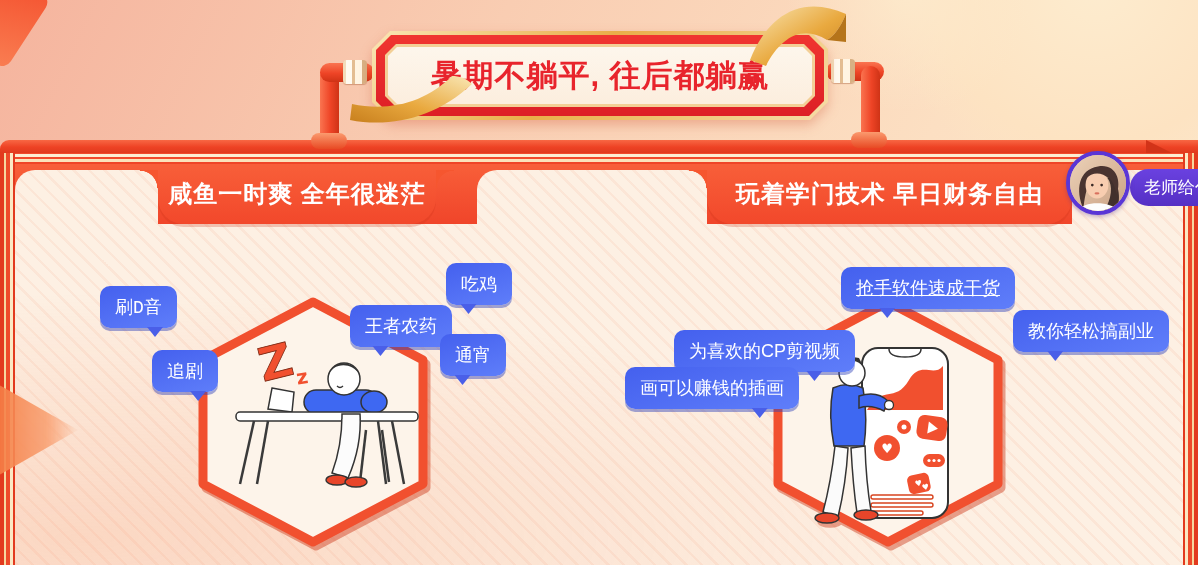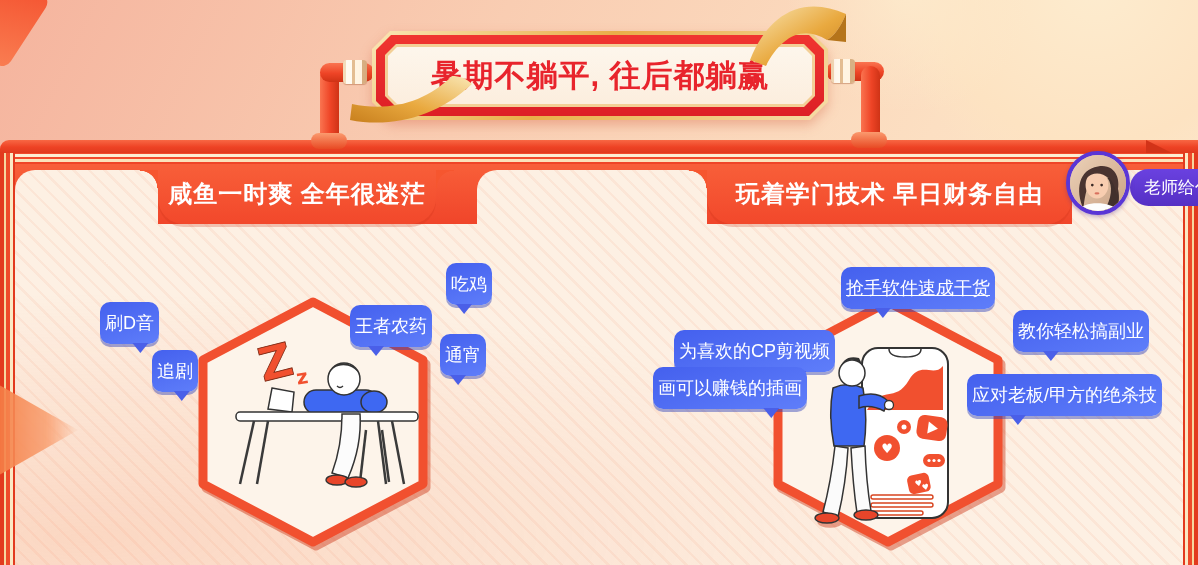--- a/index.html
+++ b/index.html
@@ -80,21 +80,21 @@
     clip-path:polygon(15px 0,calc(100% - 15px) 0,100% 15px,100% calc(100% - 15px),calc(100% - 15px) 100%,15px 100%,0 calc(100% - 15px),0 15px);}
   .oct3{inset:13px;background:#f3cf96;
     clip-path:polygon(11px 0,calc(100% - 11px) 0,100% 11px,100% calc(100% - 11px),calc(100% - 11px) 100%,11px 100%,0 calc(100% - 11px),0 11px);}
   .oct4{inset:16px;background:linear-gradient(180deg,#fdf6ec,#fceede);
     clip-path:polygon(9px 0,calc(100% - 9px) 0,100% 9px,100% calc(100% - 9px),calc(100% - 9px) 100%,9px 100%,0 calc(100% - 9px),0 9px);
     display:flex;align-items:center;justify-content:center;}
   .banner-title{color:#e8242c;font-size:31px;font-weight:800;letter-spacing:1px;white-space:nowrap;}
 
   
   .bubble{position:absolute;display:inline-flex;align-items:flex-end;white-space:nowrap;
-    padding:9px 5px;border-radius:10px;color:#fff;font-size:18px;
+    padding:9px 15px;border-radius:10px;color:#fff;font-size:18px;
     background:linear-gradient(160deg,#4460ee,#5f7efa);
     box-shadow:0 3px 0 rgba(47,64,185,.45);}
   .bubble::after{content:'';position:absolute;bottom:-9px;width:16px;height:10px;background:#4a5fe8;
     clip-path:polygon(0 0,100% 0,50% 100%);}
   .tail-l::after{left:22%;}
   .tail-r::after{right:18%;}
 
   
   .teacher-badge{left:1130px;top:169px;width:92px;height:37px;border-radius:19px;
     background:linear-gradient(180deg,#6a41e0,#5530c4);color:#fff;font-size:17px;
@@ -238,21 +238,21 @@
     <defs>
         <linearGradient id="g2" x1="0" y1="1" x2="1" y2="0">
       <stop offset="0" stop-color="#c87f1d"></stop>
           <stop offset=".45" stop-color="#e9a93f"></stop>
           <stop offset="1" stop-color="#f9e7b5"></stop>
     </linearGradient>
       </defs>
     <path d="M4,46 C44,54 90,44 126,10 C120,4 113,2 106,2 C80,28 44,38 6,30 Z" fill="url(#g2)"></path>
   </svg>
 
-  <div class="bubble tail-r" style="left:100px;top:302px;">
+  <div class="bubble tail-r" style="left:100px;top:286px;font-family:Liberation Mono, monospace;">
     <span>刷D音</span>
     </div>
   <div class="bubble tail-l" style="left:446px;top:263px;">
     <span>吃鸡</span>
     </div>
   <div class="bubble tail-l" style="left:350px;top:305px;">
     <span>王者农药</span>
     </div>
   <div class="bubble tail-r" style="left:152px;top:350px;">
     <span>追剧</span>
@@ -263,25 +263,22 @@
 
   <div class="bubble tail-r" style="left:674px;top:290px;margin-top:40px;">
     <span>为喜欢的CP剪视频</span>
     </div>
   <div class="bubble tail-l" style="left:841px;top:267px;text-decoration:underline;">
     <span>抢手软件速成干货</span>
     </div>
   <div class="bubble tail-l" style="left:1013px;top:310px;">
     <span>教你轻松搞副业</span>
     </div>
-  <div class="bubble tail-r" style="left:653px;top:367px;">
+  <div class="bubble tail-r" style="left:625px;top:367px;">
     <span>画可以赚钱的插画</span>
-    </div>
-  <div class="bubble tail-l" style="left:967px;top:374px;">
-    <span>应对老板/甲方的绝杀技</span>
     </div>
 
   <div class="abs teacher-badge">
     <span>老师给你</span>
   </div>
   <div class="abs avatar">
     <svg width="56" height="56" viewBox="0 0 54 54">
       <defs>
           <linearGradient id="g3" x1="0" y1="0" x2="1" y2="1">
         <stop offset="0" stop-color="#ecd2b8"></stop>

